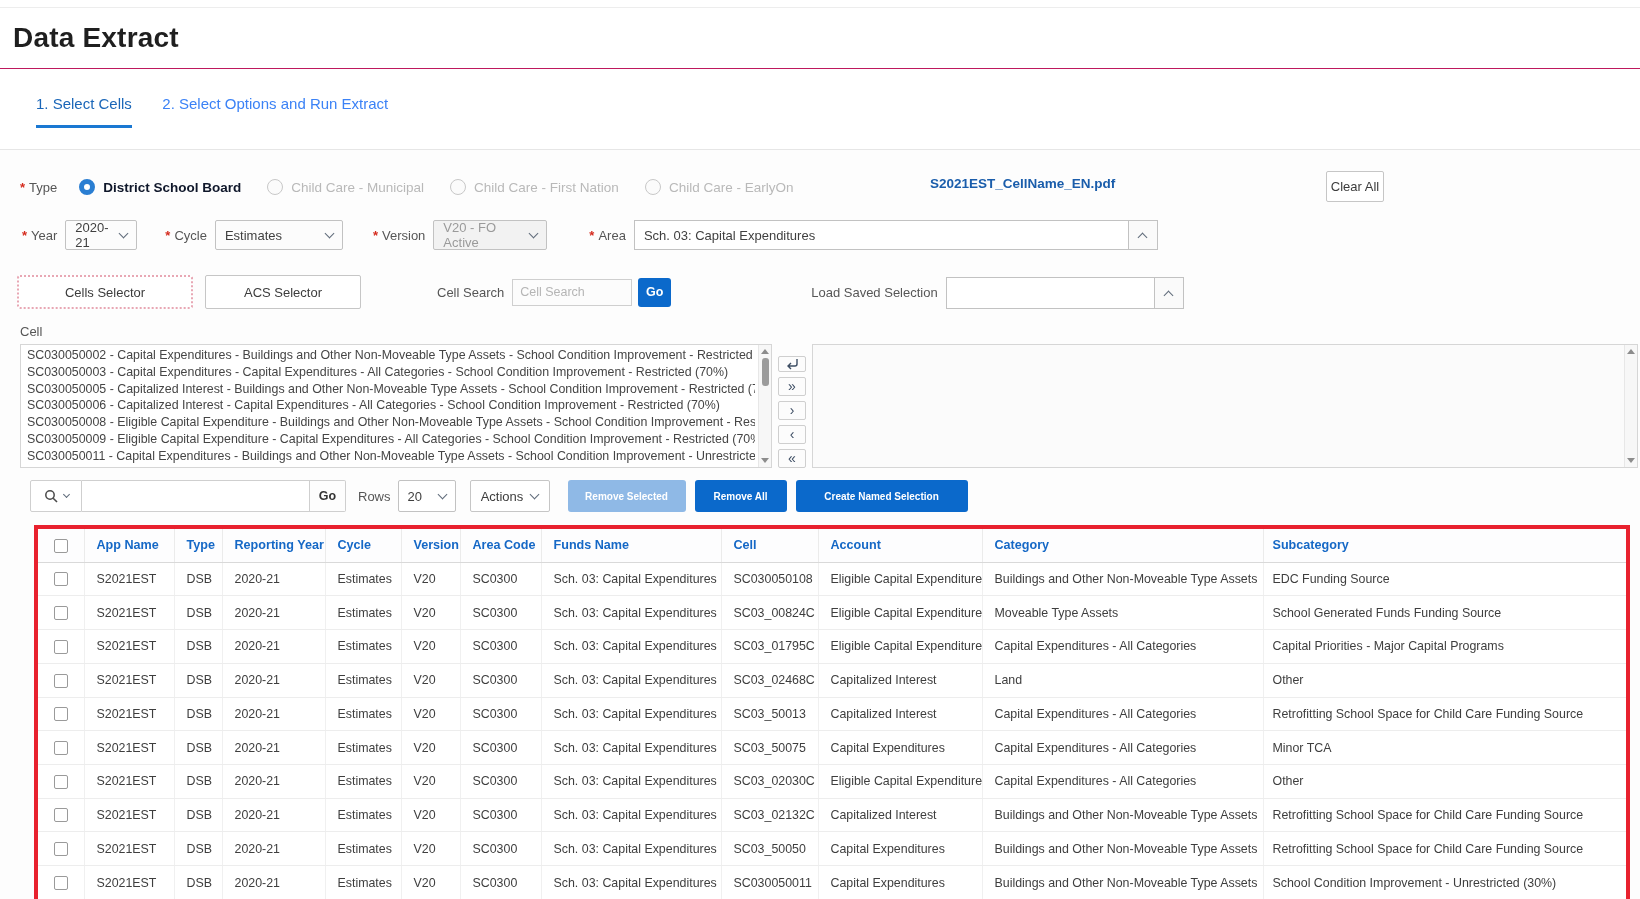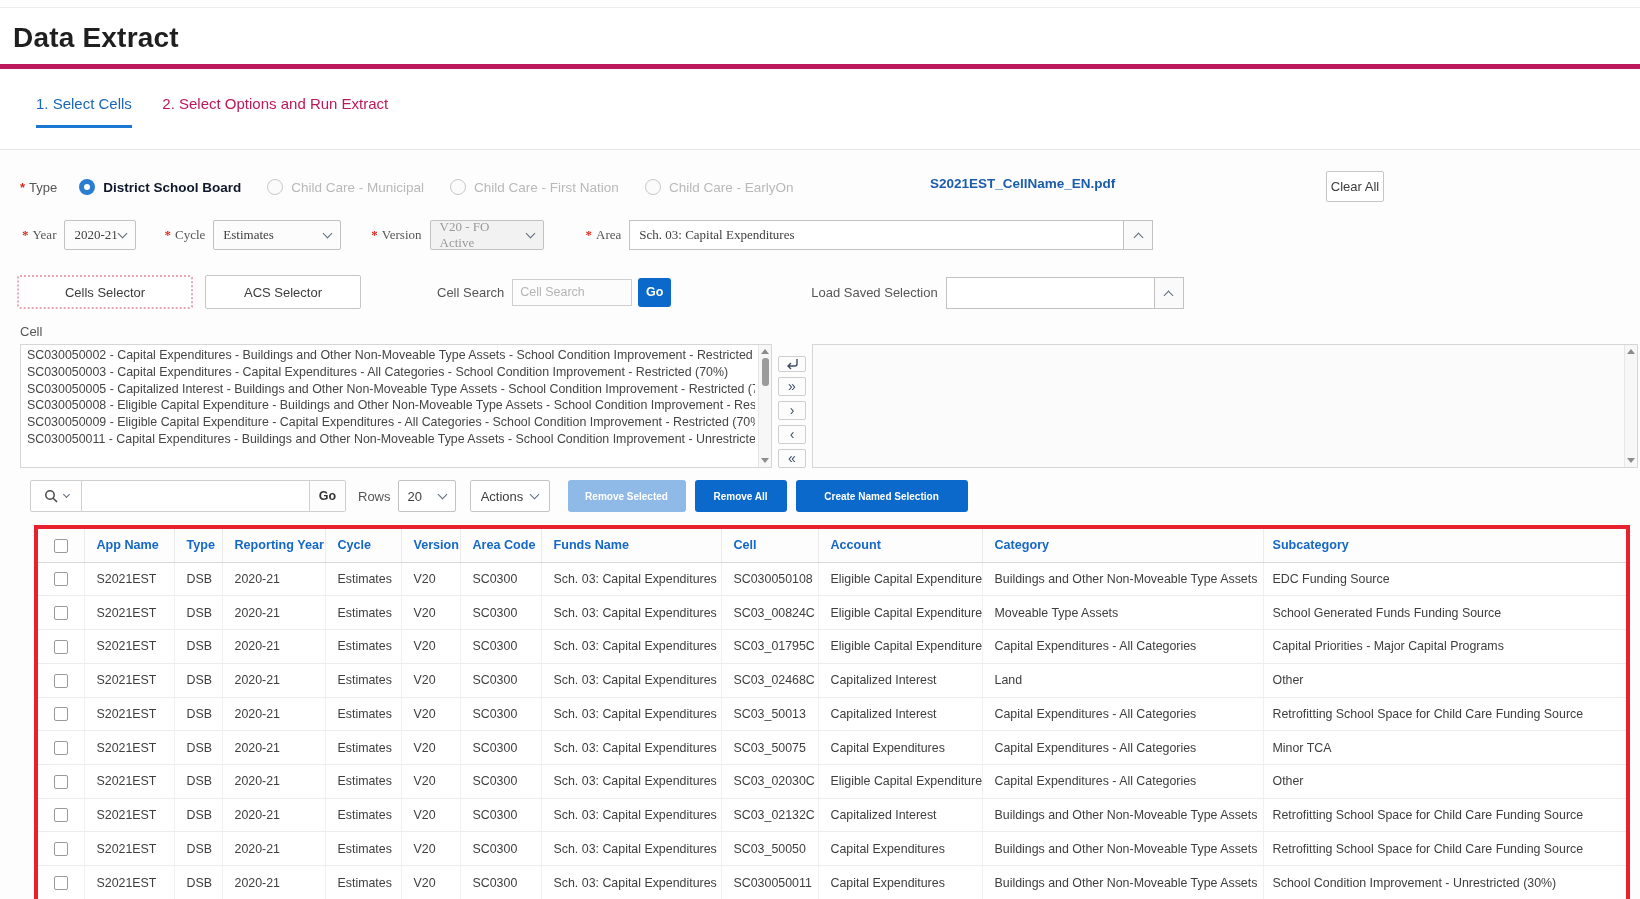--- a/index.html
+++ b/index.html
@@ -2,27 +2,27 @@
 <html><head>
 <meta charset="utf-8">
 <style>
   * { box-sizing: border-box; margin: 0; padding: 0; }
   html,body { background:#fff; }
   body { font-family: "Liberation Sans", sans-serif; color:#3e3e3e; }
   .page { position:relative; width:1640px; height:899px; background:#fff; overflow:hidden; }
 
   
   .top-strip { height:8px; border-bottom:1px solid #ededed; }
-  .page-header { height:61px; border-bottom:5px solid #be185d; padding:14px 0 0 13px; }
+  .page-header { height:61px; border-bottom:1px solid #be185d; padding:14px 0 0 13px; }
   .page-title { font-size:28px; font-weight:bold; color:#1f1f1f; letter-spacing:.2px; }
 
   .tabs { padding:26px 0 0 36px; height:80px; }
   .tab { display:inline-block; font-size:15px; margin-right:26px; padding-bottom:13px; cursor:pointer; }
   .tab.active { color:#1a66b8; border-bottom:3px solid #1a78d2; }
-  .tab.inactive { color:#be185d; }
+  .tab.inactive { color:#3b82f6; }
 
   
   .content { border-top:1px solid #e6e6e6; background:#fdfdfd; padding:20px 0 0 20px; height:895px; }
 
   .req-star { color:#d52b1e; font-weight:bold; margin-right:4px; font-size:13px; }
   .fld-label { color:#565656; font-size:13px; white-space:nowrap; }
 
   
   .type-row { position:relative; display:flex; align-items:center; height:22px; margin-top:6px; }
   .type-row .fld-label { margin-right:22px; }
@@ -32,21 +32,21 @@
   .radio-opt.sel .radio { border:5px solid #2a7ed2; }
   .radio-opt.dis .radio { border:1px solid #c8c8c8; background:#fbfbfb; }
   .radio-lbl { font-size:13.5px; }
   .radio-opt.sel .radio-lbl { color:#0f172a; font-weight:bold; }
   .radio-opt.dis .radio-lbl { color:#b9b9b9; }
   .pdf-link { position:absolute; left:910px; top:0; font-size:13.5px; font-weight:bold; color:#1a5dab; text-decoration:none; cursor:pointer; }
   .btn-plain { display:inline-flex; align-items:center; justify-content:center; background:#fff; border:1px solid #c6c6c6; border-radius:2px; color:#3c3c3c; font-size:13px; cursor:pointer; }
   .clear-all { position:absolute; left:1306px; top:-5px; width:58px; height:31px; }
 
   
-  .sel-row { display:flex; align-items:center; margin-top:22px; height:30px;font-family:Liberation Serif, serif; }
+  .sel-row { display:flex; align-items:center; margin-top:22px; height:30px; }
   .ui-select { display:flex; align-items:center; justify-content:space-between; border:1px solid #c2c2c2; background:#fcfcfc; border-radius:2px; height:30px; padding:0 9px; font-size:13px; color:#3f3f3f; cursor:pointer; }
   .ui-select.disabled { background:#f2f2f2; color:#9a9a9a; }
   .chv-d, .chv-u { width:7px; height:7px; border-right:1.6px solid #5f6b7a; border-bottom:1.6px solid #5f6b7a; flex:none; }
   .chv-d { transform:rotate(45deg); margin-top:-3px; }
   .chv-u { transform:rotate(-135deg); margin-top:4px; }
   .combo { display:flex; height:30px; }
   .combo input { border:1px solid #c2c2c2; border-right:none; background:#fff; height:30px; font-size:13px; padding:0 9px; font-family:inherit; color:#3f3f3f; outline:none; }
   .combo .combo-btn { width:30px; border:1px solid #c2c2c2; background:#fafafa; display:flex; align-items:center; justify-content:center; cursor:pointer; }
 
   
@@ -184,20 +184,21 @@
           </span>
       </span>
     </div>
 
     <div class="cell-label">Cell</div>
     <div class="shuttle">
       <div class="listbox left">
         <div class="lb-item">SC030050002 - Capital Expenditures - Buildings and Other Non-Moveable Type Assets - School Condition Improvement - Restricted (70%)</div>
           <div class="lb-item">SC030050003 - Capital Expenditures - Capital Expenditures - All Categories - School Condition Improvement - Restricted (70%)</div>
           <div class="lb-item">SC030050005 - Capitalized Interest - Buildings and Other Non-Moveable Type Assets - School Condition Improvement - Restricted (70%)</div>
+          <div class="lb-item">SC030050006 - Capitalized Interest - Capital Expenditures - All Categories - School Condition Improvement - Restricted (70%)</div>
           <div class="lb-item">SC030050008 - Eligible Capital Expenditure - Buildings and Other Non-Moveable Type Assets - School Condition Improvement - Restricted (70%)</div>
           <div class="lb-item">SC030050009 - Eligible Capital Expenditure - Capital Expenditures - All Categories - School Condition Improvement - Restricted (70%)</div>
           <div class="lb-item">SC030050011 - Capital Expenditures - Buildings and Other Non-Moveable Type Assets - School Condition Improvement - Unrestricted (30%)</div>
           <div class="lb-scroll">
           <div class="tri-u"></div>
           <div class="lb-thumb"></div>
           <div class="tri-d"></div>
         </div>
       </div>
       <div class="shuttle-col">

